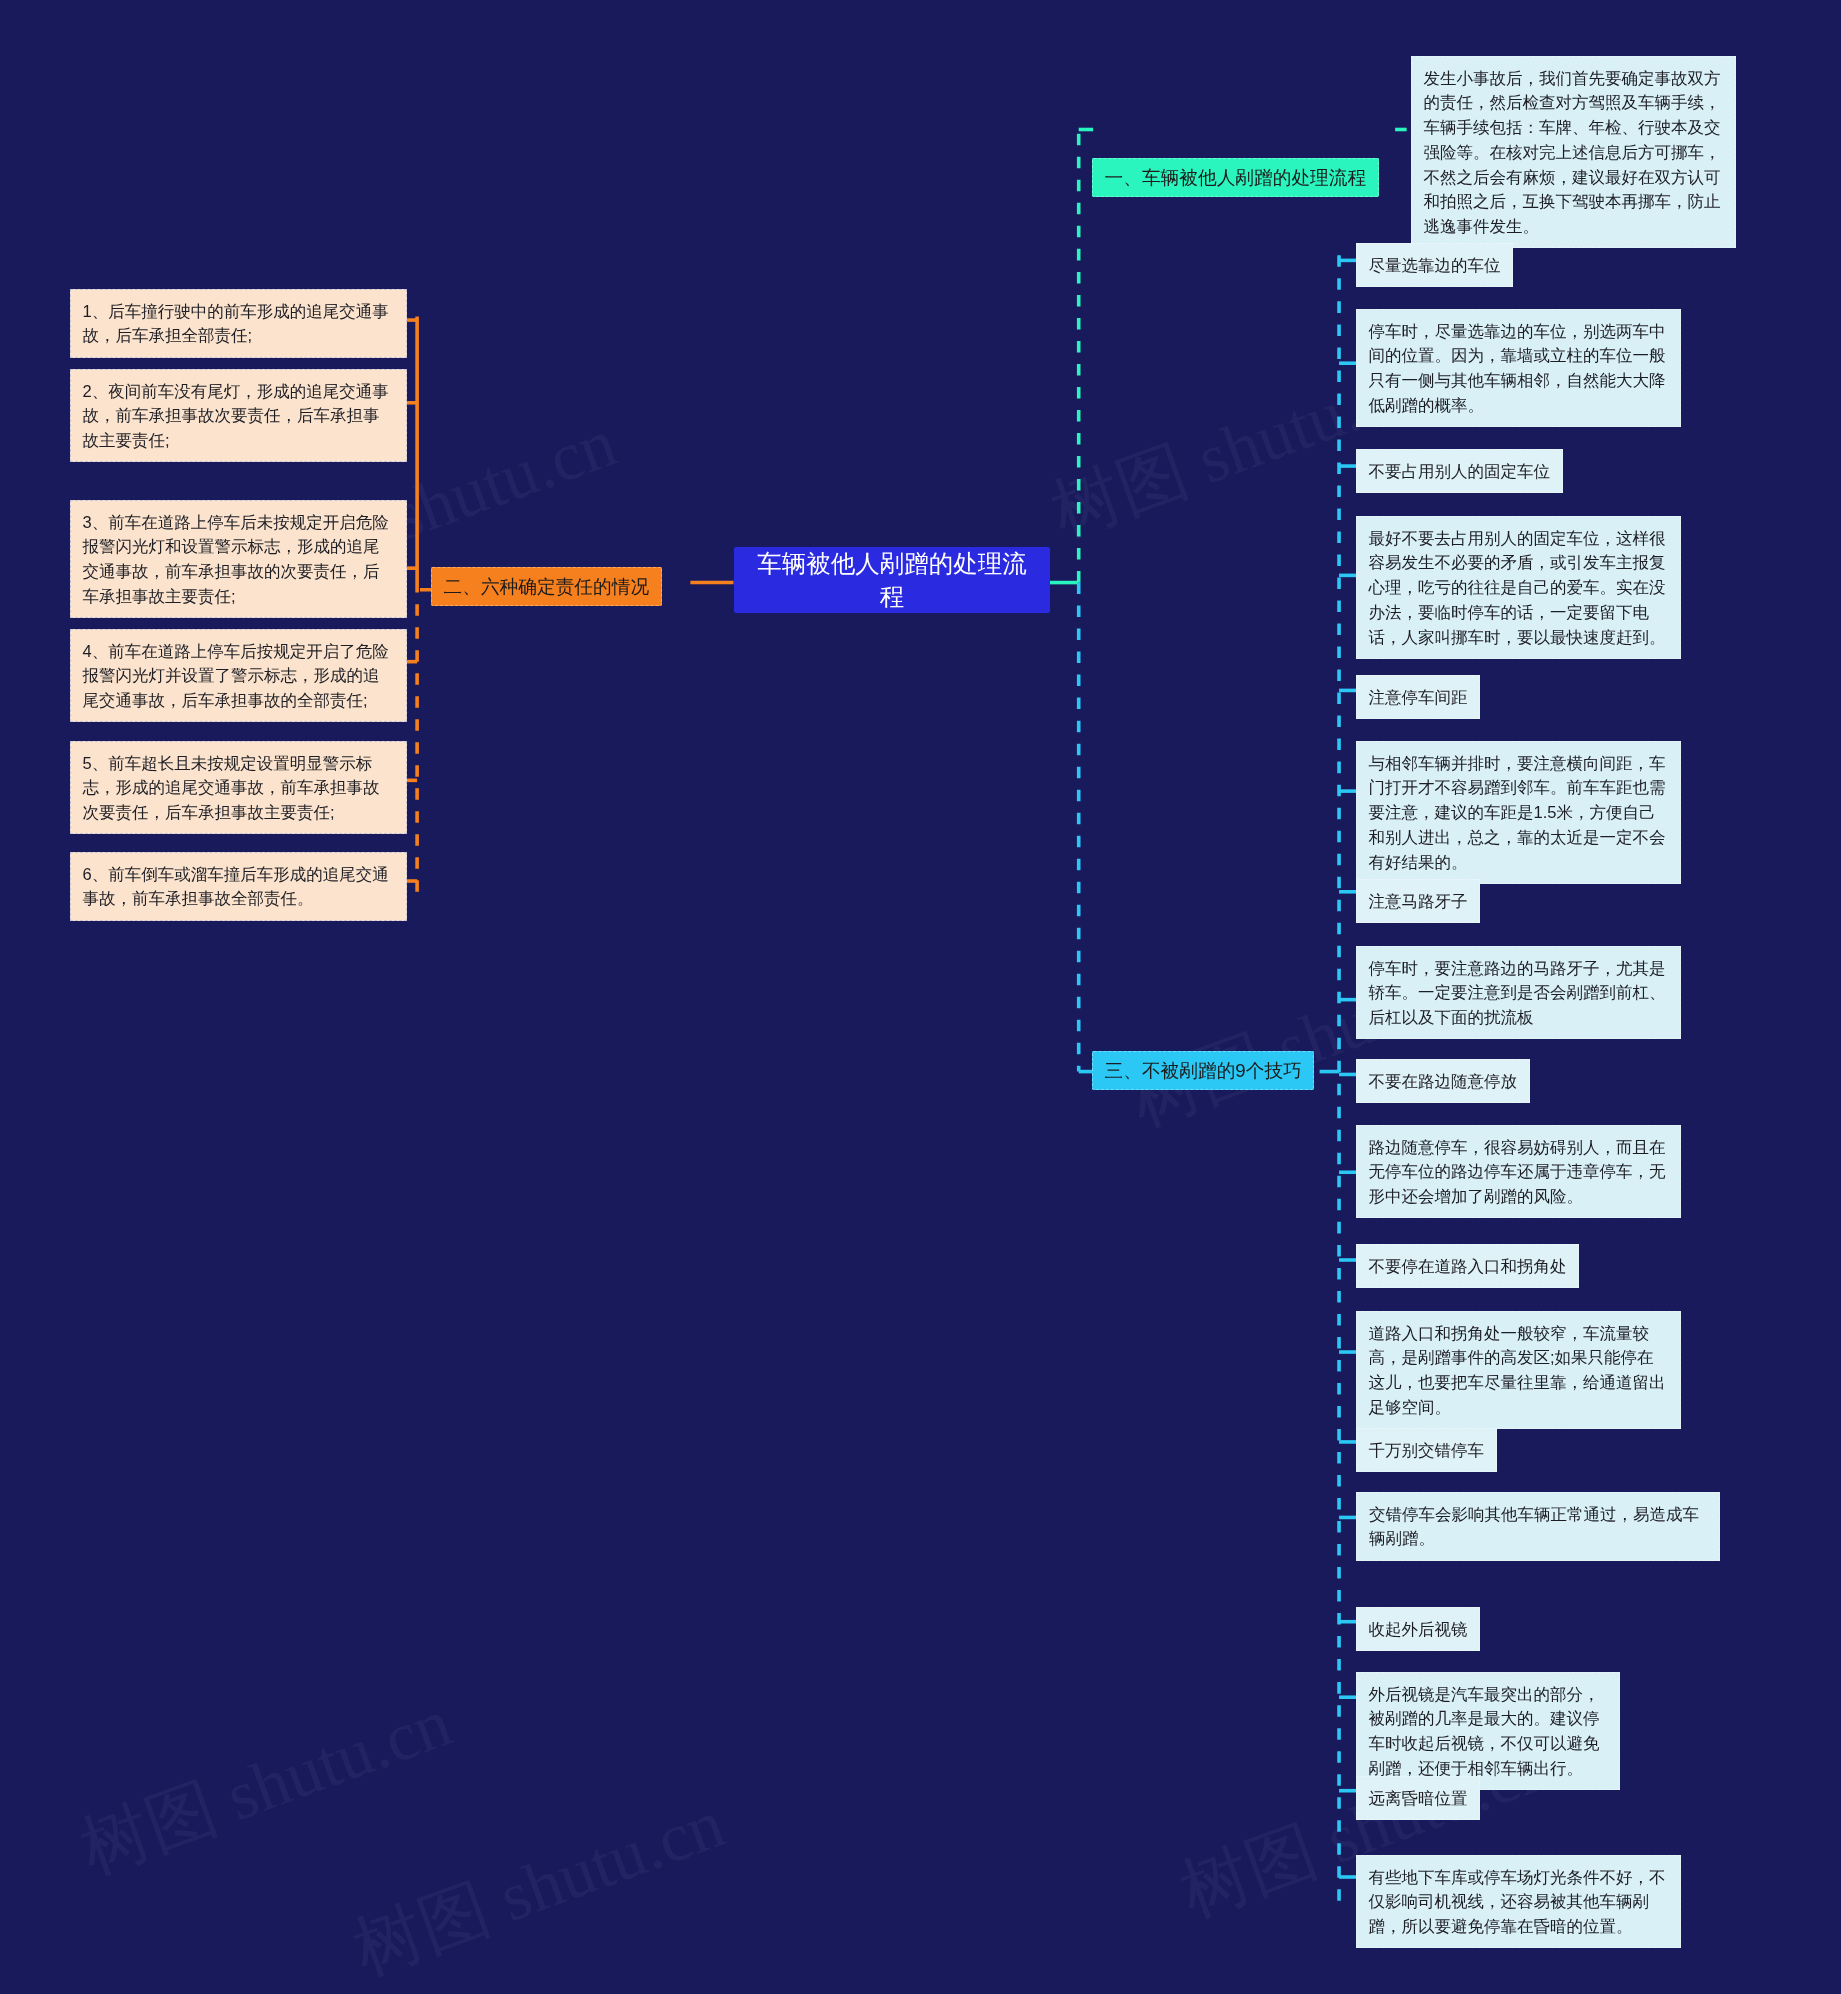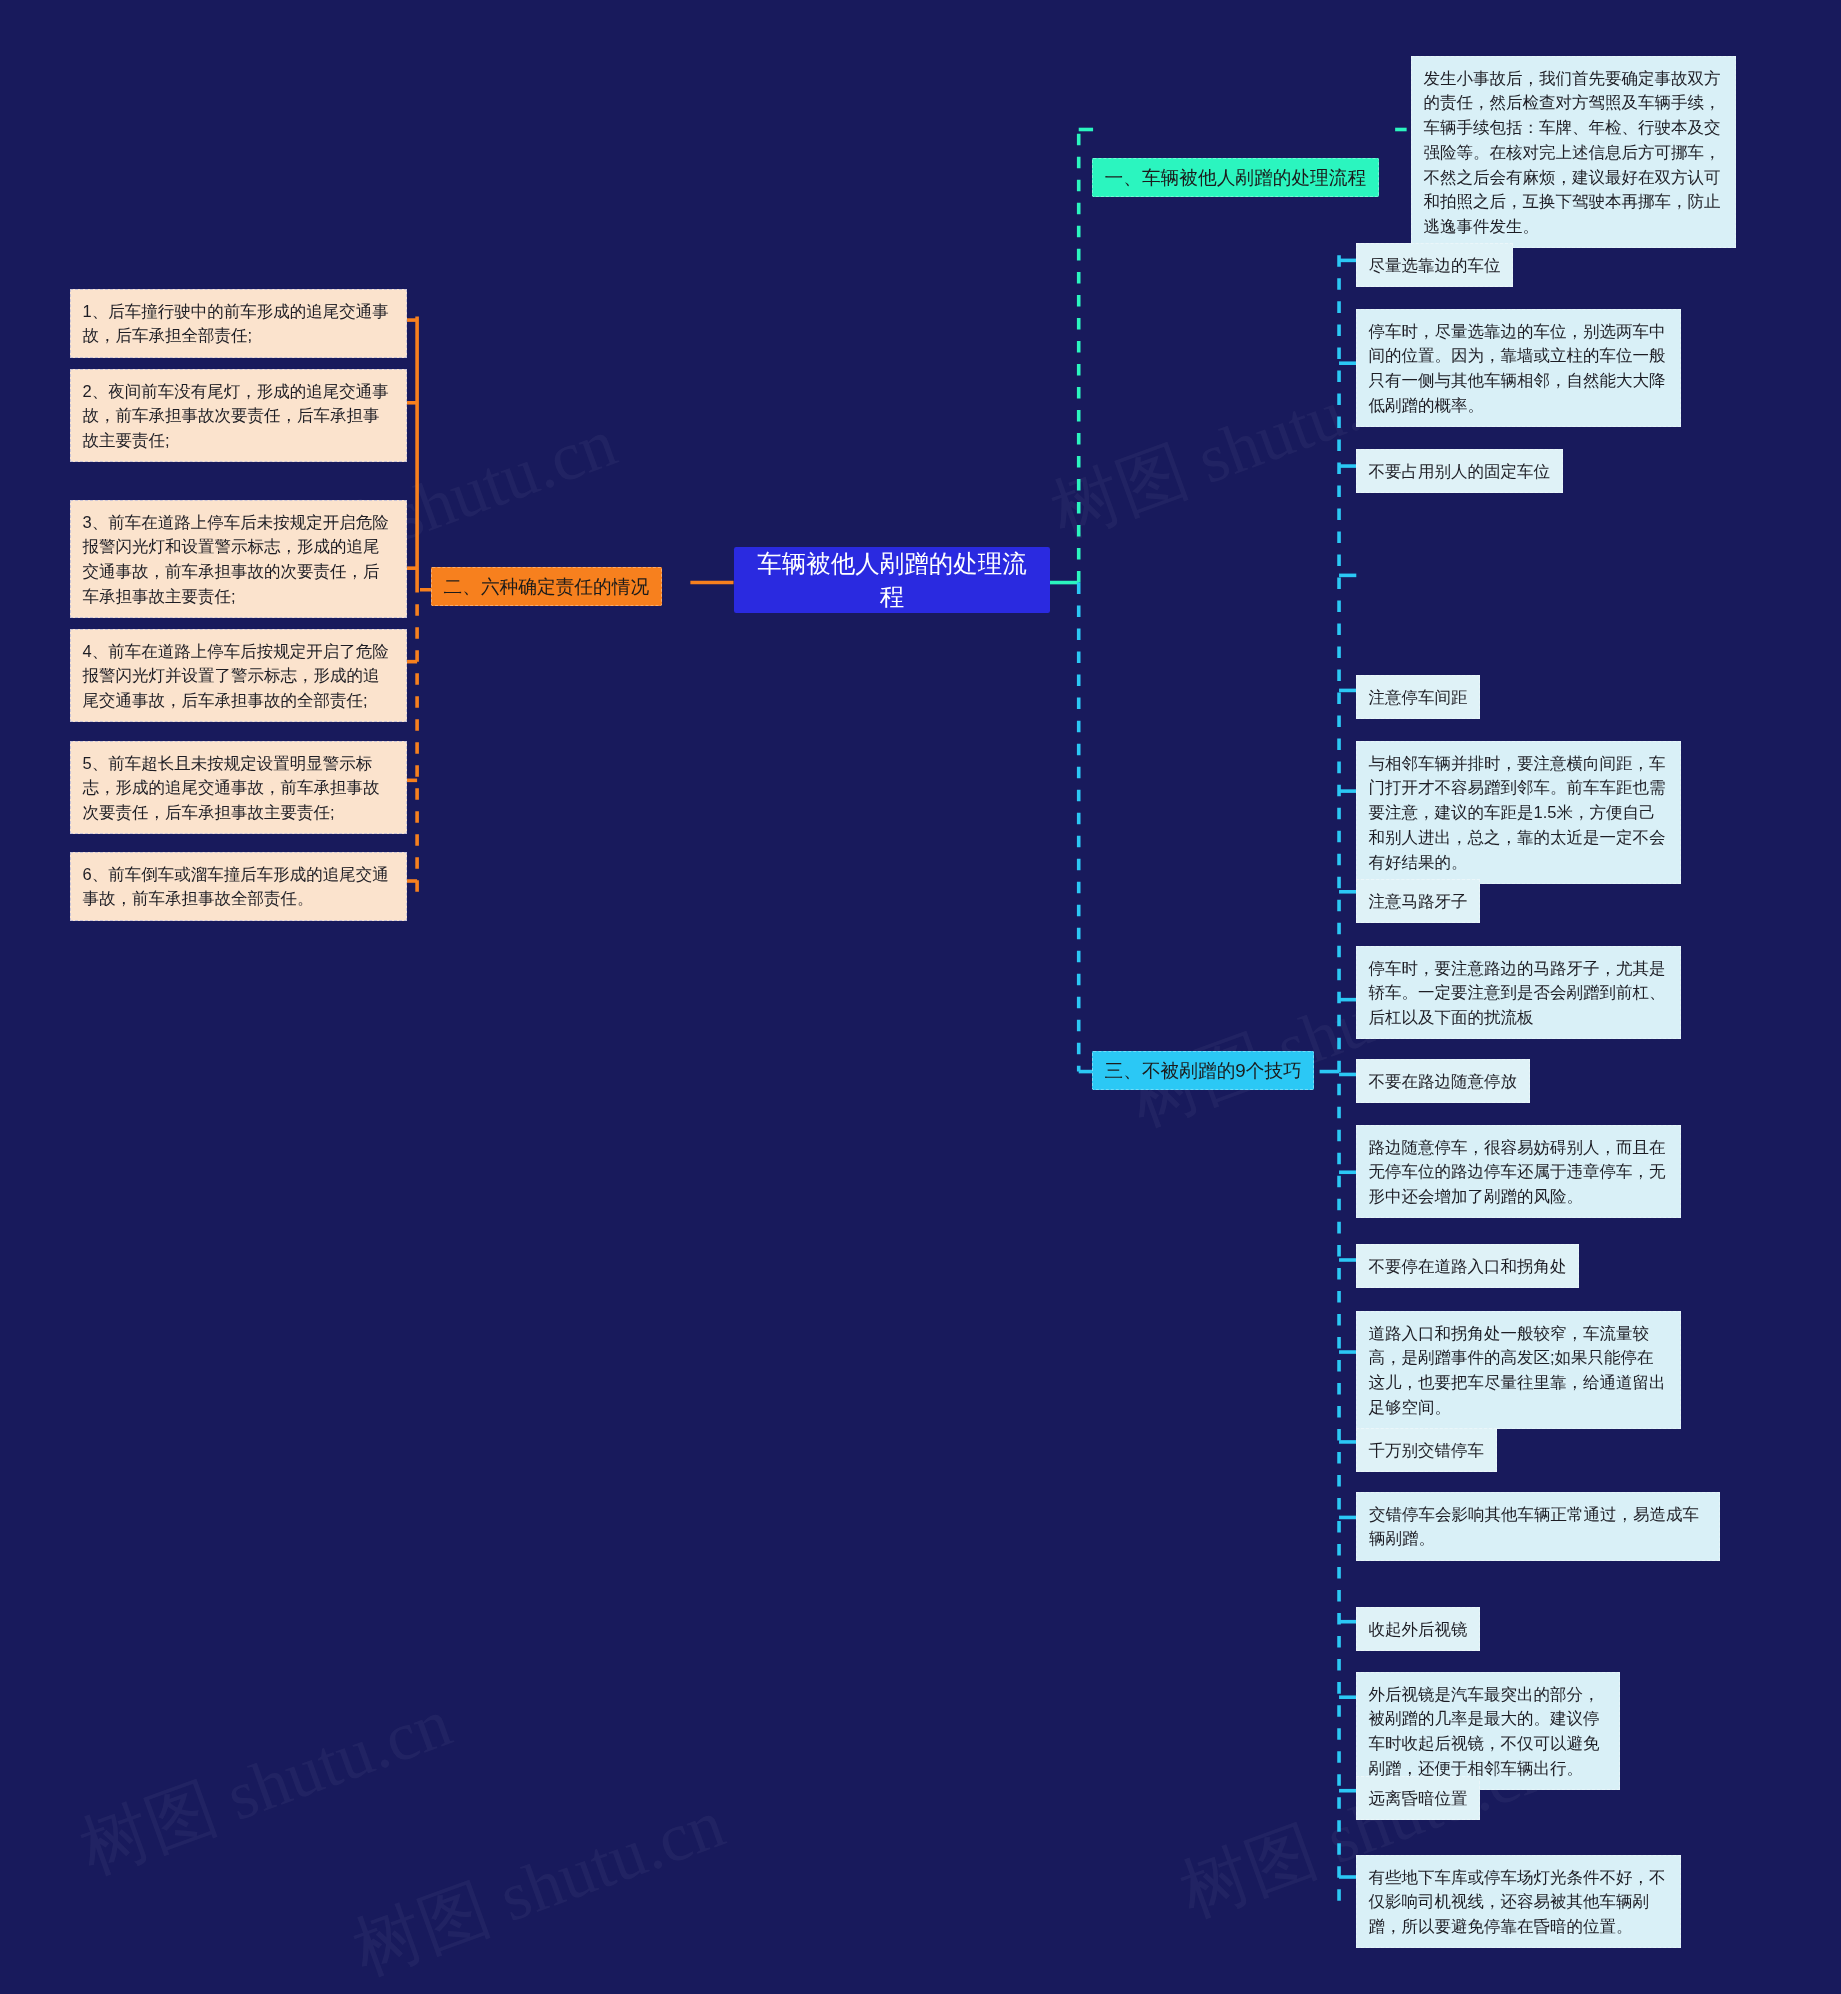--- a/index.html
+++ b/index.html
@@ -137,20 +137,21 @@
   <div class="node leaf leaf-cream" style="left:70px;top:629px;width:337px;">4、前车在道路上停车后按规定开启了危险报警闪光灯并设置了警示标志，形成的追尾交通事故，后车承担事故的全部责任;</div>
   <div class="node leaf leaf-cream" style="left:70px;top:741px;width:337px;">5、前车超长且未按规定设置明显警示标志，形成的追尾交通事故，前车承担事故次要责任，后车承担事故主要责任;</div>
   <div class="node leaf leaf-cream" style="left:70px;top:852px;width:337px;">6、前车倒车或溜车撞后车形成的追尾交通事故，前车承担事故全部责任。</div>
 
   <div class="node sec-node sec-cyan" style="left:1092px;top:1051px;">三、不被剐蹭的9个技巧</div>
 
   <div class="node leaf leaf-title" style="left:1356px;top:243px;">尽量选靠边的车位</div>
   <div class="node leaf leaf-body" style="left:1356px;top:309px;width:325px;">停车时，尽量选靠边的车位，别选两车中间的位置。因为，靠墙或立柱的车位一般只有一侧与其他车辆相邻，自然能大大降低剐蹭的概率。</div>
 
   <div class="node leaf leaf-title" style="left:1356px;top:449px;">不要占用别人的固定车位</div>
+  <div class="node leaf leaf-body" style="left:1356px;top:516px;width:325px;">最好不要去占用别人的固定车位，这样很容易发生不必要的矛盾，或引发车主报复心理，吃亏的往往是自己的爱车。实在没办法，要临时停车的话，一定要留下电话，人家叫挪车时，要以最快速度赶到。</div>
 
   <div class="node leaf leaf-title" style="left:1356px;top:675px;">注意停车间距</div>
   <div class="node leaf leaf-body" style="left:1356px;top:741px;width:325px;">与相邻车辆并排时，要注意横向间距，车门打开才不容易蹭到邻车。前车车距也需要注意，建议的车距是1.5米，方便自己和别人进出，总之，靠的太近是一定不会有好结果的。</div>
 
   <div class="node leaf leaf-title" style="left:1356px;top:879px;">注意马路牙子</div>
   <div class="node leaf leaf-body" style="left:1356px;top:946px;width:325px;">停车时，要注意路边的马路牙子，尤其是轿车。一定要注意到是否会剐蹭到前杠、后杠以及下面的扰流板</div>
 
   <div class="node leaf leaf-title" style="left:1356px;top:1059px;">不要在路边随意停放</div>
   <div class="node leaf leaf-body" style="left:1356px;top:1125px;width:325px;">路边随意停车，很容易妨碍别人，而且在无停车位的路边停车还属于违章停车，无形中还会增加了剐蹭的风险。</div>
 

